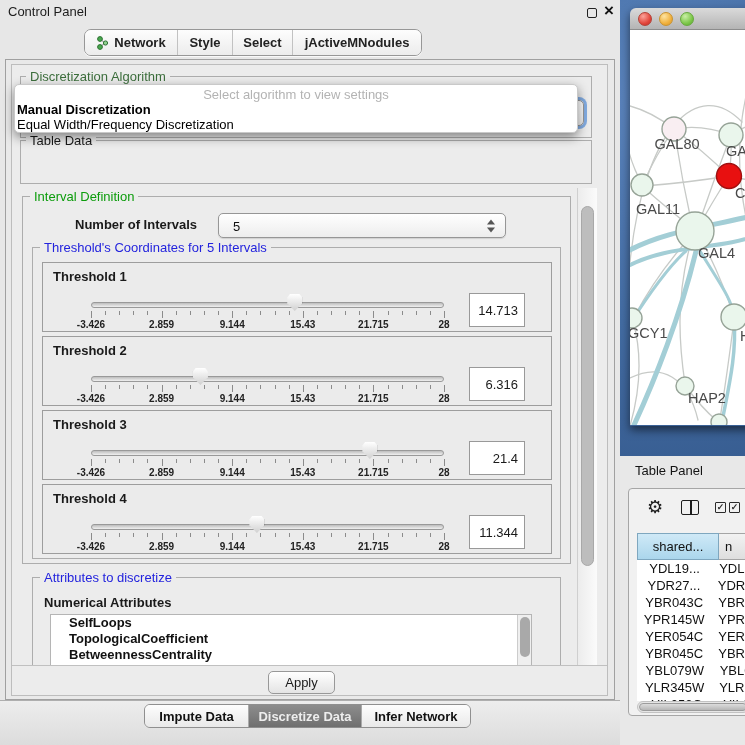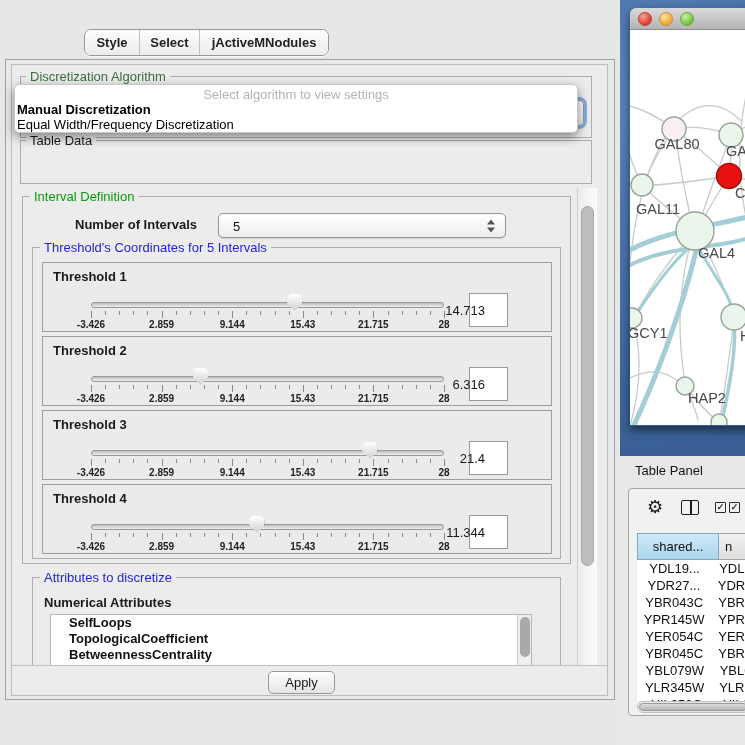--- a/index.html
+++ b/index.html
@@ -63,22 +63,22 @@
   .th-label { position:absolute; left:10px; top:6px; font-weight:bold; font-size:13px; }
   .th-track { position:absolute; left:48px; top:39px; width:353px; height:6px; border-radius:3px;
     background:linear-gradient(#bdbdbd,#f0f0f0); border:1px solid #999; }
   .th-thumb { position:absolute; top:31px; width:15px; height:17px;
     background:linear-gradient(#ffffff,#d0d0d0);
     clip-path:polygon(18% 0,82% 0,100% 20%,100% 55%,50% 100%,0 55%,0 20%);
     filter:drop-shadow(0 0 1px rgba(0,0,0,.6)); }
   .tick { position:absolute; top:48px; width:1px; height:4px; background:#8b8b8b; }
   .tick.major { height:7px; }
   .tlabel { position:absolute; top:56px; transform:translateX(-50%); font-size:10px; font-weight:bold; color:#222; white-space:nowrap; }
-  .th-value { position:absolute; left:426px; top:30px; width:39px; height:34px; background:#fff;
-    border:1px solid #999; font-size:13px; display:flex; align-items:center; justify-content:flex-end; padding-right:22px; }
+  .th-value { position:absolute; left:426px; top:30px; width:56px; height:34px; background:#fff;
+    border:1px solid #999; font-size:13px; display:flex; align-items:center; justify-content:flex-end; padding-right:6px; }
 
   
   .attr-title { position:absolute; font-weight:bold; font-size:13px; }
   .attr-list { position:absolute; background:#fff; border:1px solid #b5b5b5; overflow:hidden;font-weight:bold; }
   .attr-item { height:16px; line-height:16px; padding-left:18px; font-size:13px; color:#111; white-space:nowrap; }
   .list-scroll { position:absolute; right:0; top:0; width:14px; height:100%; background:#efefef; border-left:1px solid #ccc; }
   .list-thumb { position:absolute; left:2px; top:2px; width:10px; height:40px; border-radius:5px; background:#a9a9a9; }
 
   .divider { position:absolute; background:#c0c0c0; }
   .mac-btn { position:absolute; background:linear-gradient(#ffffff,#e4e4e4); border:1px solid #989898;
@@ -131,22 +131,37 @@
   .h-thumb { position:absolute; left:1px; top:1px; width:108px; height:8px; border-radius:4px;
     background:linear-gradient(#dcdcdc,#b6b6b6); border:1px solid #9c9c9c; }
 </style>
 </head>
 <body>
 
 <div id="root">
 
   <div id="control-panel">
 
+    <div class="cp-titlebar">
+      <span class="cp-title">Control Panel</span>
+      <span class="float-icon"></span>
+      <span class="close-icon">×</span>
+    </div>
 
     <div class="cp-tabbar">
+      <div class="cp-tab" style="width:93px">
+        <svg width="13" height="16" viewBox="0 0 13 16">
+          <line x1="4" y1="4" x2="9" y2="8" stroke="#888" stroke-width="1"></line>
+          <line x1="4" y1="12" x2="9" y2="8" stroke="#888" stroke-width="1"></line>
+          <circle cx="4" cy="4" r="2.4" fill="#49a84f" stroke="#2c7031"></circle>
+          <circle cx="4" cy="12" r="2.4" fill="#49a84f" stroke="#2c7031"></circle>
+          <circle cx="9.5" cy="8" r="2.1" fill="#8fd18f" stroke="#2c7031"></circle>
+        </svg>
+        <span>Network</span>
+      </div>
       <div class="cp-tab" style="width:55px">
         <span>Style</span>
       </div>
       <div class="cp-tab" style="width:60px">
         <span>Select</span>
       </div>
       <div class="cp-tab" style="width:128px">
         <span>jActiveMNodules</span>
       </div>
     </div>
@@ -357,20 +372,33 @@
       </div>
     </div>
 
     <div class="v-scroll">
       <div class="v-thumb"></div>
     </div>
 
     <div class="divider" style="left:12px; top:665px; width:595px; height:1px;"></div>
     <div class="mac-btn" style="left:268px; top:671px; width:67px; height:23px;">Apply</div>
 
+    <div class="bottom-strip">
+      <div class="bt-tabbar">
+        <div class="bt-tab" style="width:104px">
+          <span>Impute Data</span>
+        </div>
+        <div class="bt-tab selected" style="width:113px">
+          <span>Discretize Data</span>
+        </div>
+        <div class="bt-tab" style="width:108px">
+          <span>Infer Network</span>
+        </div>
+      </div>
+    </div>
   </div>
 
   <div id="right">
     <div id="desktop"></div>
 
     <div id="net-window">
       <div class="nw-titlebar">
         <span class="light red"></span>
         <span class="light yellow"></span>
         <span class="light green"></span>

